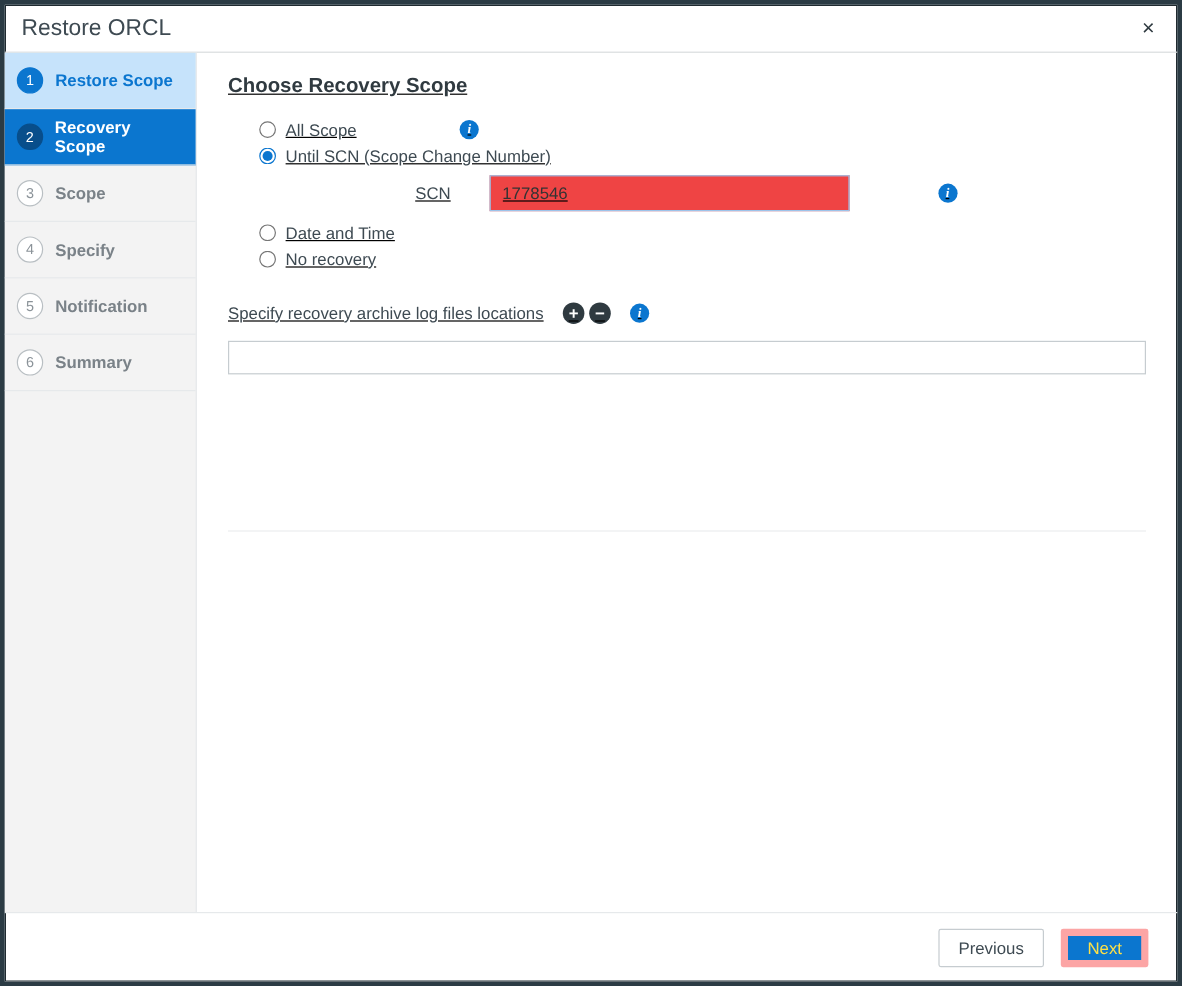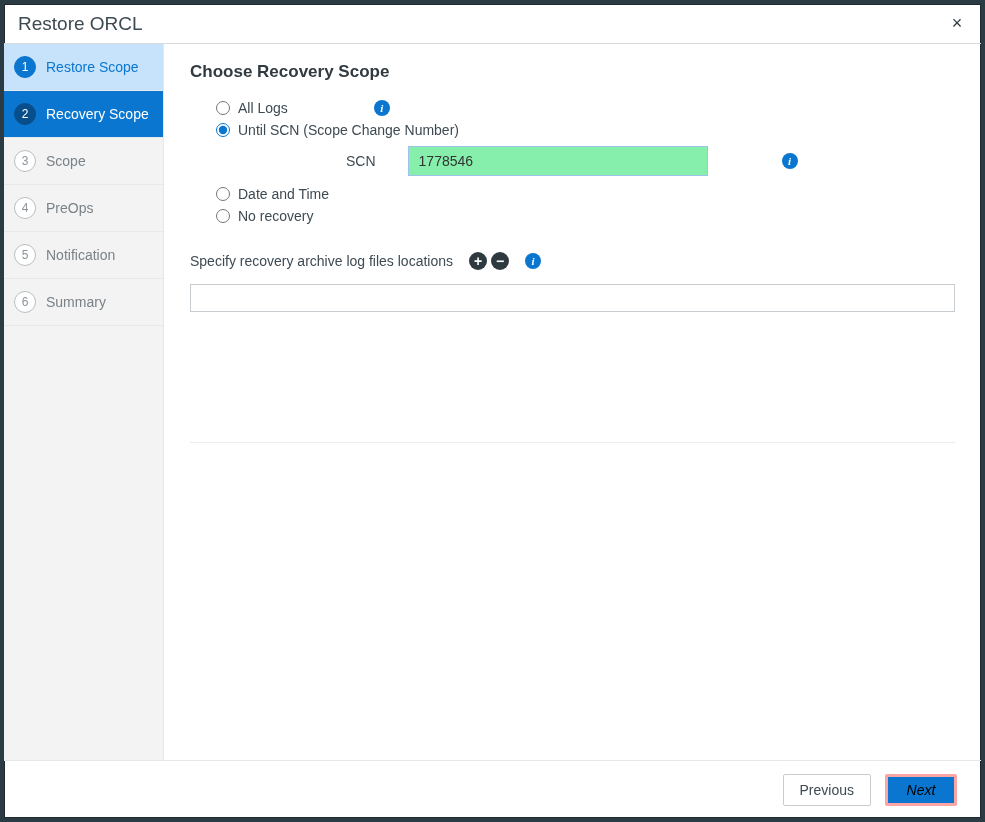--- a/index.html
+++ b/index.html
@@ -39,40 +39,40 @@
     width: 22px; height: 22px; border-radius: 50%; border: 1px solid #b9bfc3;
     display: inline-flex; align-items: center; justify-content: center;
     font-size: 12px; color: #8b9399; background: #f3f3f3;
   }
   .step.completed { background: #c6e3fb; color: #0b76cf; }
   .step.completed .num { background: #0b76cf; border-color: #0b76cf; color: #fff; }
   .step.active { background: #0b76cf; color: #ffffff; }
   .step.active .num { background: #084e8b; border-color: #084e8b; color: #fff; }
   .step.upcoming .num { background: #ffffff; }
   .step.upcoming { color: #7a8288; }
-  .step .label { font-size: 14px; }
+  .step .label { font-size: 14px; font-weight: bold; }
   
   .main {
-    flex: 1 1 auto; padding: 18px 26px 12px 26px; overflow: auto;
+    flex: 1 1 auto; padding: 18px 26px 12px 26px; overflow: auto; text-decoration: underline;
   }
   .h1 {
     font-size: 17px; font-weight: 600; color: #303a40; margin-bottom: 18px;
   }
   .opts { margin-left: 26px; }
   .opt-row { display: flex; align-items: center; gap: 8px; margin: 6px 0; font-size: 14px; color: #3e4a52; }
   .opt-row input[type=radio] { width: 14px; height: 14px; accent-color: #0b76cf; }
   .info-icon {
     width: 16px; height: 16px; border-radius: 50%; background: #0b76cf; color: #fff;
     display: inline-flex; align-items: center; justify-content: center; font-size: 11px; font-weight: 700;
     font-style: italic; font-family: Georgia, serif; cursor: default;
   }
   .scn-row { display: flex; align-items: center; gap: 32px; margin: 8px 0 10px 130px; }
   .scn-label { font-size: 14px; color: #3e4a52; }
   .scn-input {
-    width: 300px; height: 30px; border: 1px solid #9cc3ea; background: #86efac;
+    width: 300px; height: 30px; border: 1px solid #9cc3ea; background: #ef4444;
     padding: 0 10px; font-size: 14px; color: #333; outline: none;
   }
   .section2 {
     margin-top: 28px; display: flex; align-items: center; gap: 16px; font-size: 14px; color: #3e4a52;
   }
   .circle-btn {
     width: 18px; height: 18px; border-radius: 50%; display: inline-flex; align-items: center;
     justify-content: center; font-size: 14px; font-weight: 700; color: #fff; cursor: pointer;
     line-height: 1;
   }
@@ -86,21 +86,21 @@
   
   .footer {
     height: 58px; display: flex; align-items: center; justify-content: flex-end;
     gap: 14px; padding: 0 24px; border-top: 1px solid #e6e9eb;
   }
   .btn {
     min-width: 72px; height: 32px; padding: 0 16px; font-size: 14px; border-radius: 2px;
     cursor: pointer; display: inline-flex; align-items: center; justify-content: center;
   }
   .btn-secondary { background: #fff; color: #3e4a52; border: 1px solid #c6ccd0; }
-  .btn-primary { background: #0b76cf; color: #000000; border: 3px solid #fca5a5; font-style: italic; }
+  .btn-primary { background: #0b76cf; color: #fde047; border: 6px solid #fca5a5; }
 </style>
 </head>
 <body>
 
 <div class="frame">
   <div class="dialog">
 
     <div class="titlebar">
       <div class="title">Restore ORCL</div>
       <div class="close-btn">×</div>
@@ -116,39 +116,39 @@
         <div class="step active">
           <span class="num">2</span>
           <span class="label">Recovery Scope</span>
         </div>
         <div class="step upcoming">
           <span class="num">3</span>
           <span class="label">Scope</span>
         </div>
         <div class="step upcoming">
           <span class="num">4</span>
-          <span class="label">PreOps</span>
+          <span class="label">Specify</span>
         </div>
         <div class="step upcoming">
           <span class="num">5</span>
           <span class="label">Notification</span>
         </div>
         <div class="step upcoming">
           <span class="num">6</span>
           <span class="label">Summary</span>
         </div>
       </div>
 
       <div class="main">
         <div class="h1">Choose Recovery Scope</div>
 
         <div class="opts">
           <label class="opt-row">
             <input type="radio" name="scope" style="">
-            <span>All Logs</span>
+            <span>All Scope</span>
             <span style="width:70px;"></span>
             <span class="info-icon">i</span>
           </label>
 
           <label class="opt-row">
             <input type="radio" name="scope" checked="" style="">
             <span>Until SCN (Scope Change Number)</span>
           </label>
 
           <div class="scn-row">

